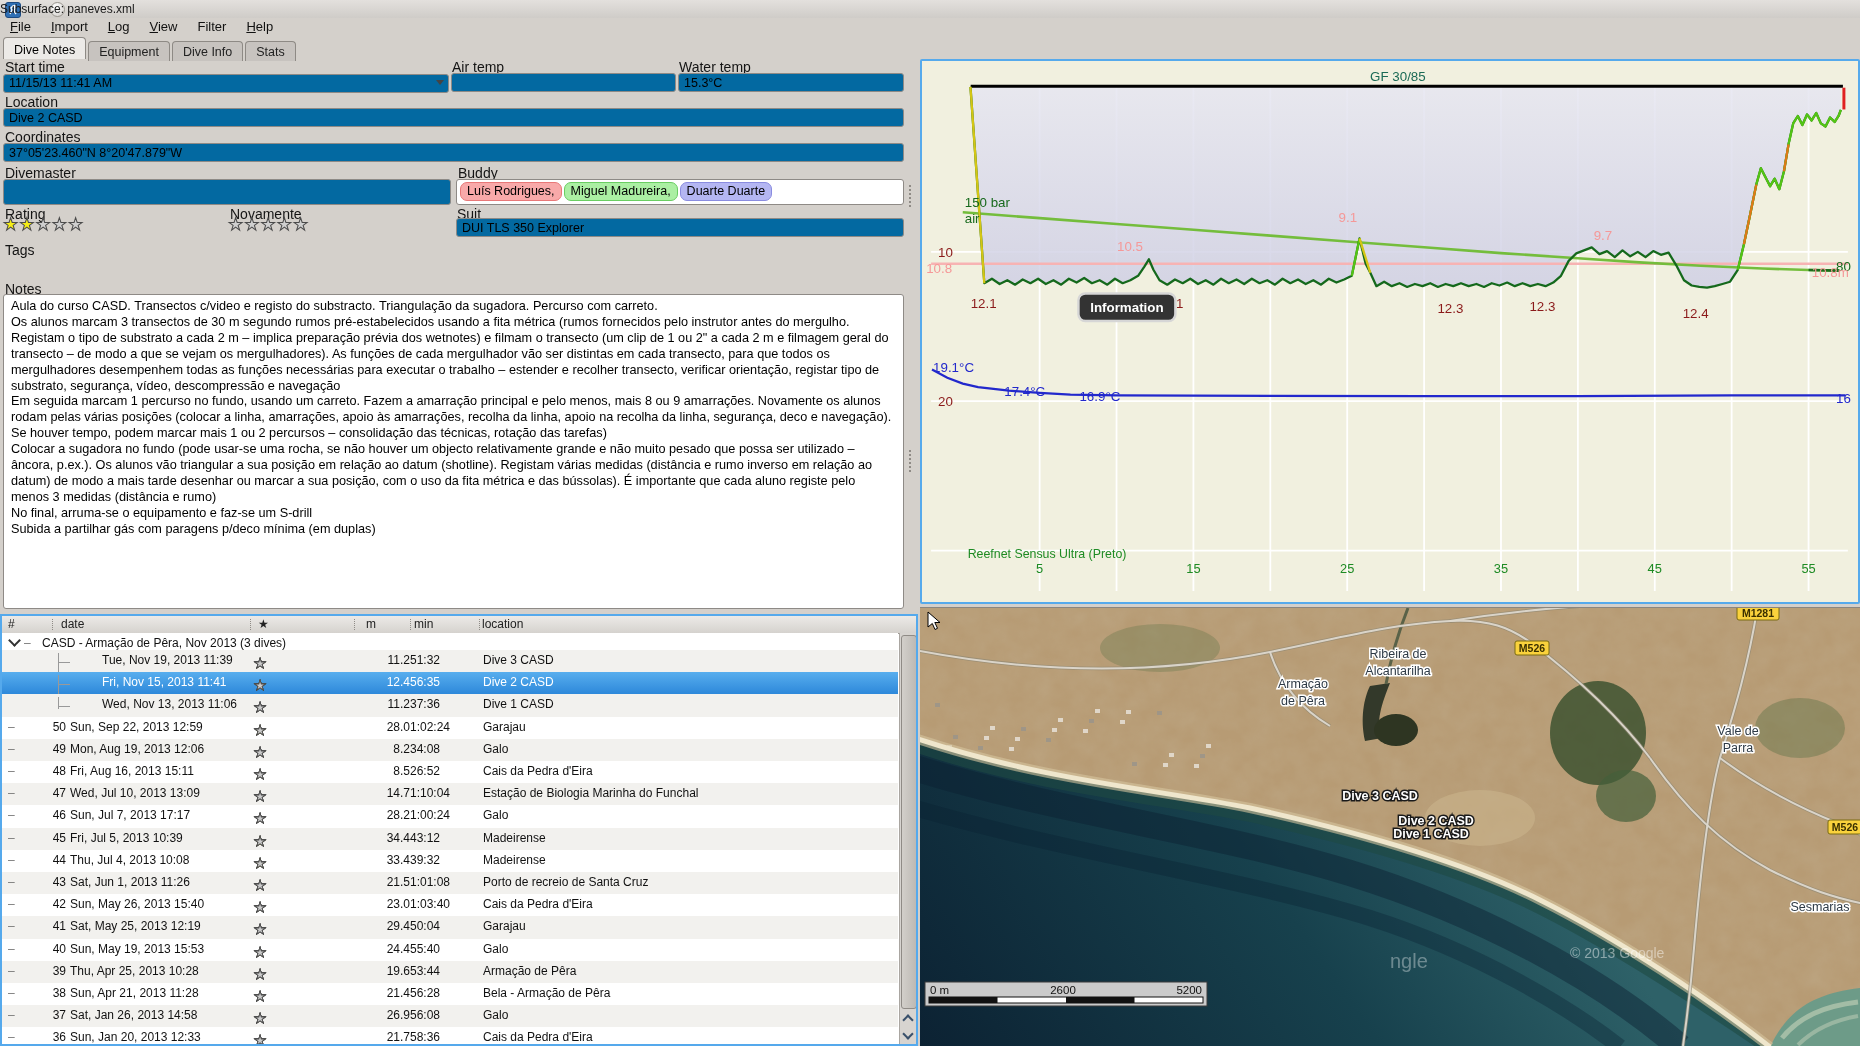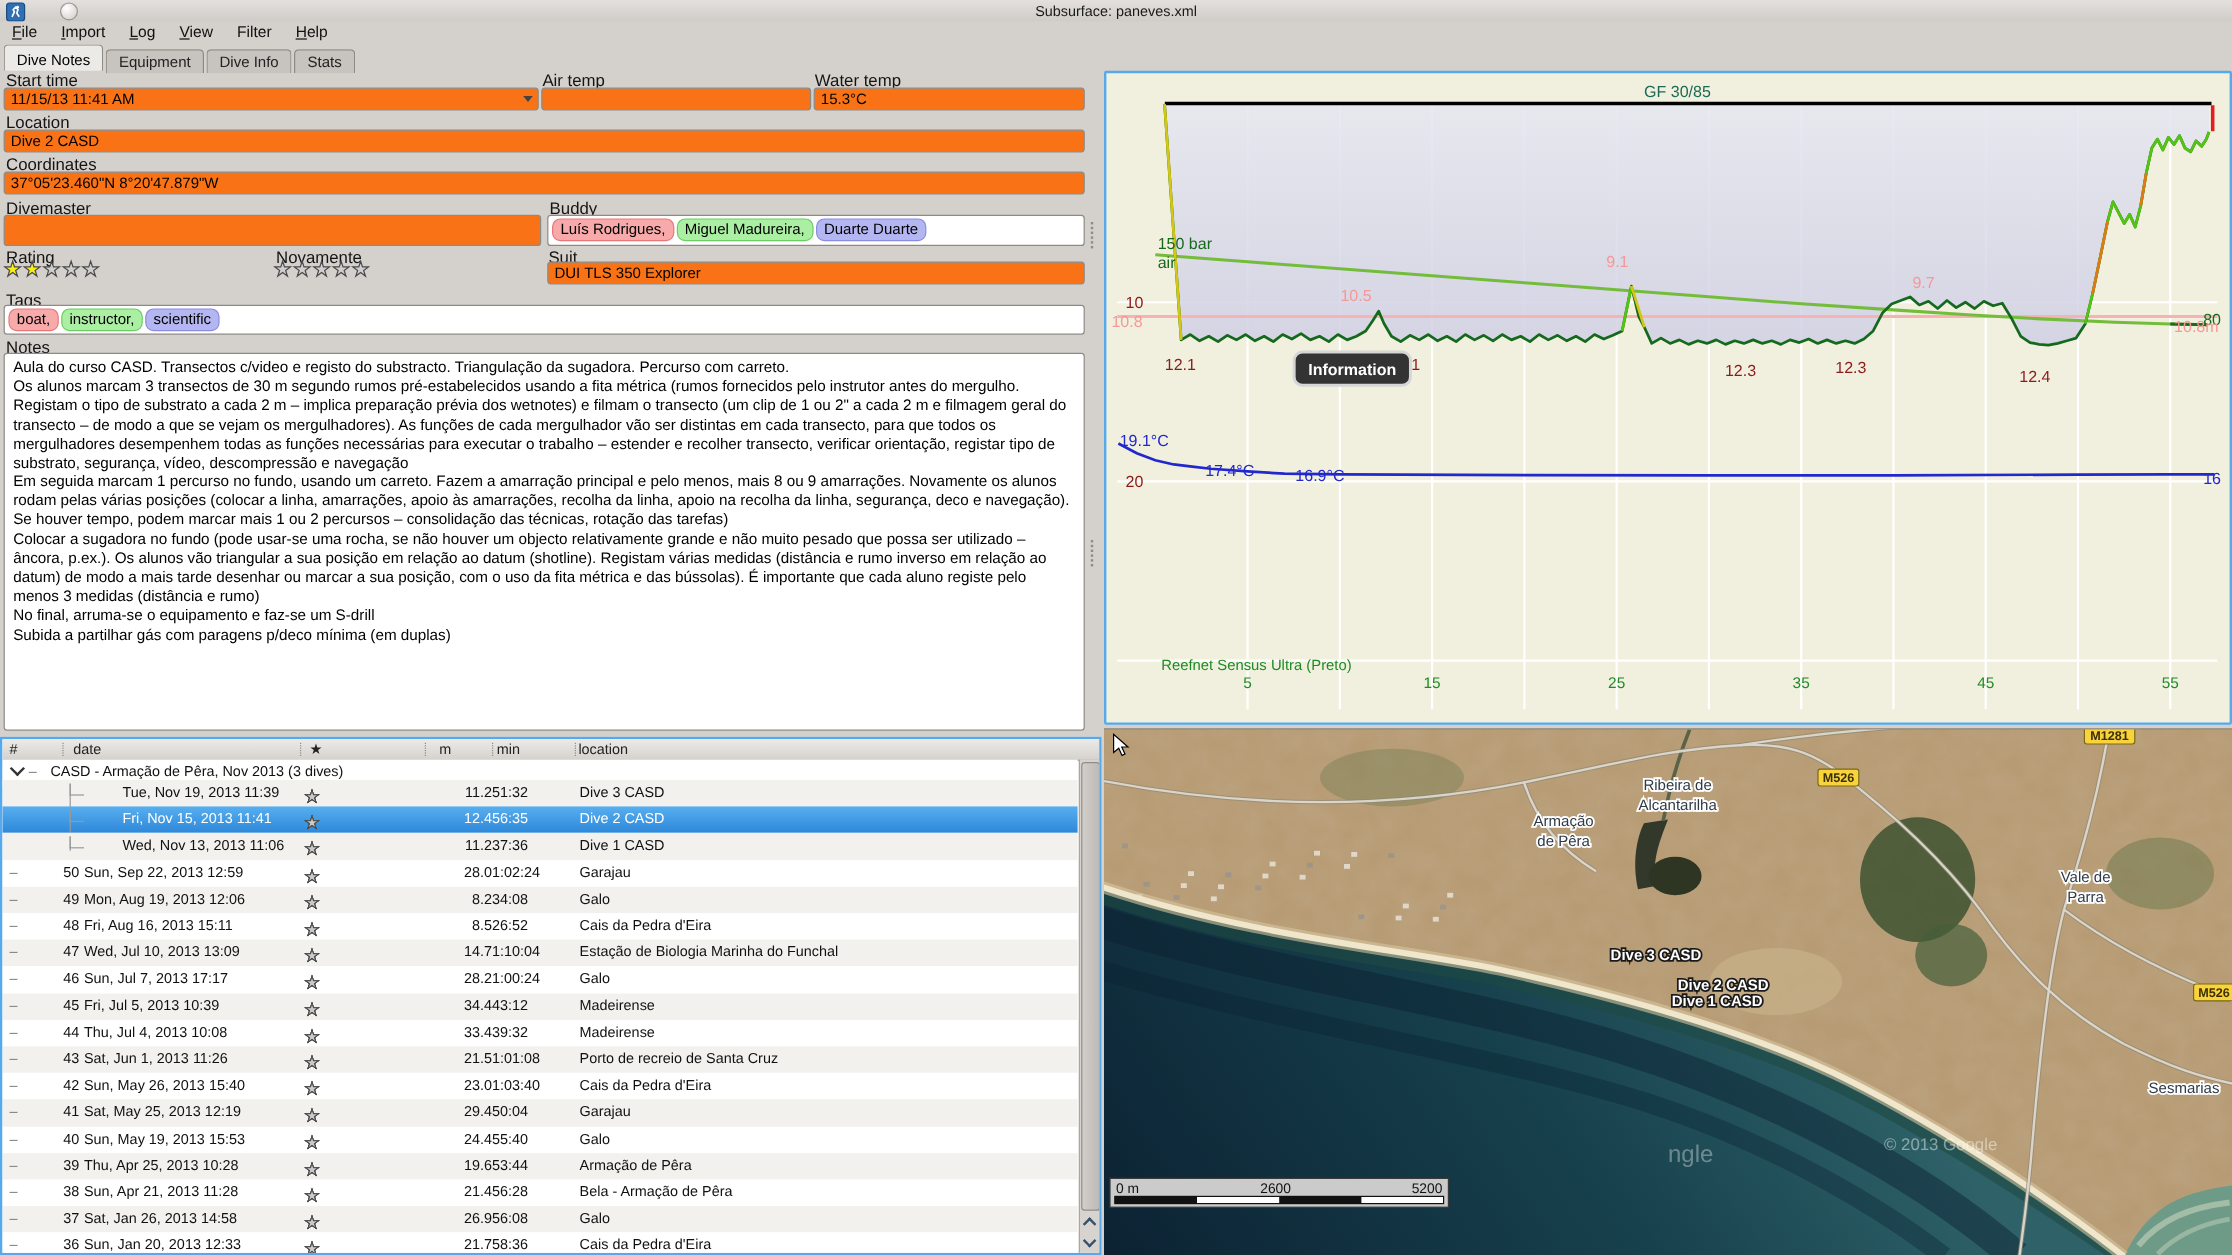--- a/index.html
+++ b/index.html
@@ -2,36 +2,36 @@
 <html><head>
 <meta charset="utf-8">
 <style>
   html,body{margin:0;padding:0;background:#9a9a9a;}
   #app{position:relative;width:1860px;height:1046px;overflow:hidden;background:#d4d0cb;
        font-family:"Liberation Sans",sans-serif;color:#111;}
   .abs{position:absolute;}
   
   .titlebar{left:0;top:0;width:1860px;height:18px;background:linear-gradient(#e3e0dd,#cfccc8);
             font-size:12px;}
-  .title-text{left:0;top:2px;width:1860px;text-align:center;color:#1a1a1a;}
+  .title-text{left:0;top:2px;width:1860px;text-align:left;color:#1a1a1a;}
   .appicon{left:5px;top:2px;width:14px;height:14px;background:#2f6fb4;border-radius:3px;border:1px solid #1d4a80;}
   .appicon svg{display:block}
   .winbtn{left:50px;top:2px;width:13px;height:13px;border-radius:50%;
           background:radial-gradient(circle at 35% 30%,#ffffff,#cfccc8);border:1px solid #9a968f;}
   .menubar{left:0;top:18px;width:1860px;height:19px;background:#d4d0cb;font-size:13px;}
   .mitem{display:inline-block;padding:1px 10px 2px 10px;cursor:default;}
   .mitem u{text-decoration:underline;}
   
   .tabbar{height:22px;font-size:12.5px;}
   .tab{display:inline-block;position:relative;margin-right:2px;padding:3px 10px 2px 10px;
        background:#c7c3bf;border:1px solid #8e8a85;border-bottom:none;border-radius:4px 4px 0 0;top:2px;color:#222;}
   .tab.active{background:#eceae7;top:0;padding-top:5px;color:#000;}
   
   .flabel{font-size:14px;color:#141414;}
-  .field{background:#f97316;border:1px solid #8e8a86;border-radius:3px;font-size:12.5px;
+  .field{background:#0369a1;border:1px solid #8e8a86;border-radius:3px;font-size:12.5px;
          font-family:"Liberation Sans",sans-serif;padding:1px 5px;box-sizing:border-box;color:#000;}
   input.field{outline:none;}
   .combo-arrow{position:absolute;right:4px;top:4px;width:10px;height:10px;}
   .combo-arrow:before{content:"";position:absolute;left:1px;top:3px;border:4px solid transparent;border-top:5px solid #444;}
   .chipbox{background:#fff;border:1px solid #8e8a86;border-radius:3px;box-sizing:border-box;padding:1px 2px;}
   .chip{display:inline-block;font-size:12.5px;padding:1px 6px 2px 6px;border-radius:7px;margin:1px 1px;color:#000;}
   .chip.pink {background:#f8a9a9;border:1px solid #e87878;}
   .chip.green{background:#abefa3;border:1px solid #6ace62;}
   .chip.blue {background:#b4b6f2;border:1px solid #8a8ce0;}
   .stars .st{font-size:17px;line-height:17px;color:#cfcfcf;-webkit-text-stroke:1px #4a4a4a;letter-spacing:1px;}
@@ -123,21 +123,20 @@
   <div class="abs chipbox" style="left:456px;top:179px;width:448px;height:26px"><span class="chip pink">Luís Rodrigues,</span><span class="chip green">Miguel Madureira,</span><span class="chip blue">Duarte Duarte</span></div>
 
   <div class="abs flabel" style="left:5px;top:206px">Rating</div>
   <div class="abs stars" style="left:3px;top:216px"><span class="st on">★</span><span class="st on">★</span><span class="st">★</span><span class="st">★</span><span class="st">★</span></div>
   <div class="abs flabel" style="left:230px;top:206px">Novamente</div>
   <div class="abs stars" style="left:228px;top:216px"><span class="st">★</span><span class="st">★</span><span class="st">★</span><span class="st">★</span><span class="st">★</span></div>
   <div class="abs flabel" style="left:457px;top:206px">Suit</div>
   <input class="abs field" style="left: 456px; top: 218px; width: 448px; height: 19px;" value="DUI TLS 350 Explorer">
 
   <div class="abs flabel" style="left:5px;top:242px">Tags</div>
-  <div class="abs chipbox" style="left:3px;top:254px;width:901px;height:25px"><span class="chip pink">boat,</span><span class="chip green">instructor,</span><span class="chip blue">scientific</span></div>
 
   <div class="abs flabel" style="left:5px;top:281px">Notes</div>
   <div class="abs notesbox" style="left:3px;top:294px;width:901px;height:315px">Aula do curso CASD. Transectos c/video e registo do substracto. Triangulação da sugadora. Percurso com carreto.
 Os alunos marcam 3 transectos de 30 m segundo rumos pré-estabelecidos usando a fita métrica (rumos fornecidos pelo instrutor antes do mergulho. Registam o tipo de substrato a cada 2 m – implica preparação prévia dos wetnotes) e filmam o transecto (um clip de 1 ou 2" a cada 2 m e filmagem geral do transecto – de modo a que se vejam os mergulhadores). As funções de cada mergulhador vão ser distintas em cada transecto, para que todos os mergulhadores desempenhem todas as funções necessárias para executar o trabalho – estender e recolher transecto, verificar orientação, registar tipo de substrato, segurança, vídeo, descompressão e navegação
 Em seguida marcam 1 percurso no fundo, usando um carreto. Fazem a amarração principal e pelo menos, mais 8 ou 9 amarrações. Novamente os alunos rodam pelas várias posições (colocar a linha, amarrações, apoio às amarrações, recolha da linha, apoio na recolha da linha, segurança, deco e navegação). Se houver tempo, podem marcar mais 1 ou 2 percursos – consolidação das técnicas, rotação das tarefas)
 Colocar a sugadora no fundo (pode usar-se uma rocha, se não houver um objecto relativamente grande e não muito pesado que possa ser utilizado – âncora, p.ex.). Os alunos vão triangular a sua posição em relação ao datum (shotline). Registam várias medidas (distância e rumo inverso em relação ao datum) de modo a mais tarde desenhar ou marcar a sua posição, com o uso da fita métrica e das bússolas). É importante que cada aluno registe pelo menos 3 medidas (distância e rumo)
 No final, arruma-se o equipamento e faz-se um S-drill
 Subida a partilhar gás com paragens p/deco mínima (em duplas)</div>
 
   <div class="abs tablepanel">

